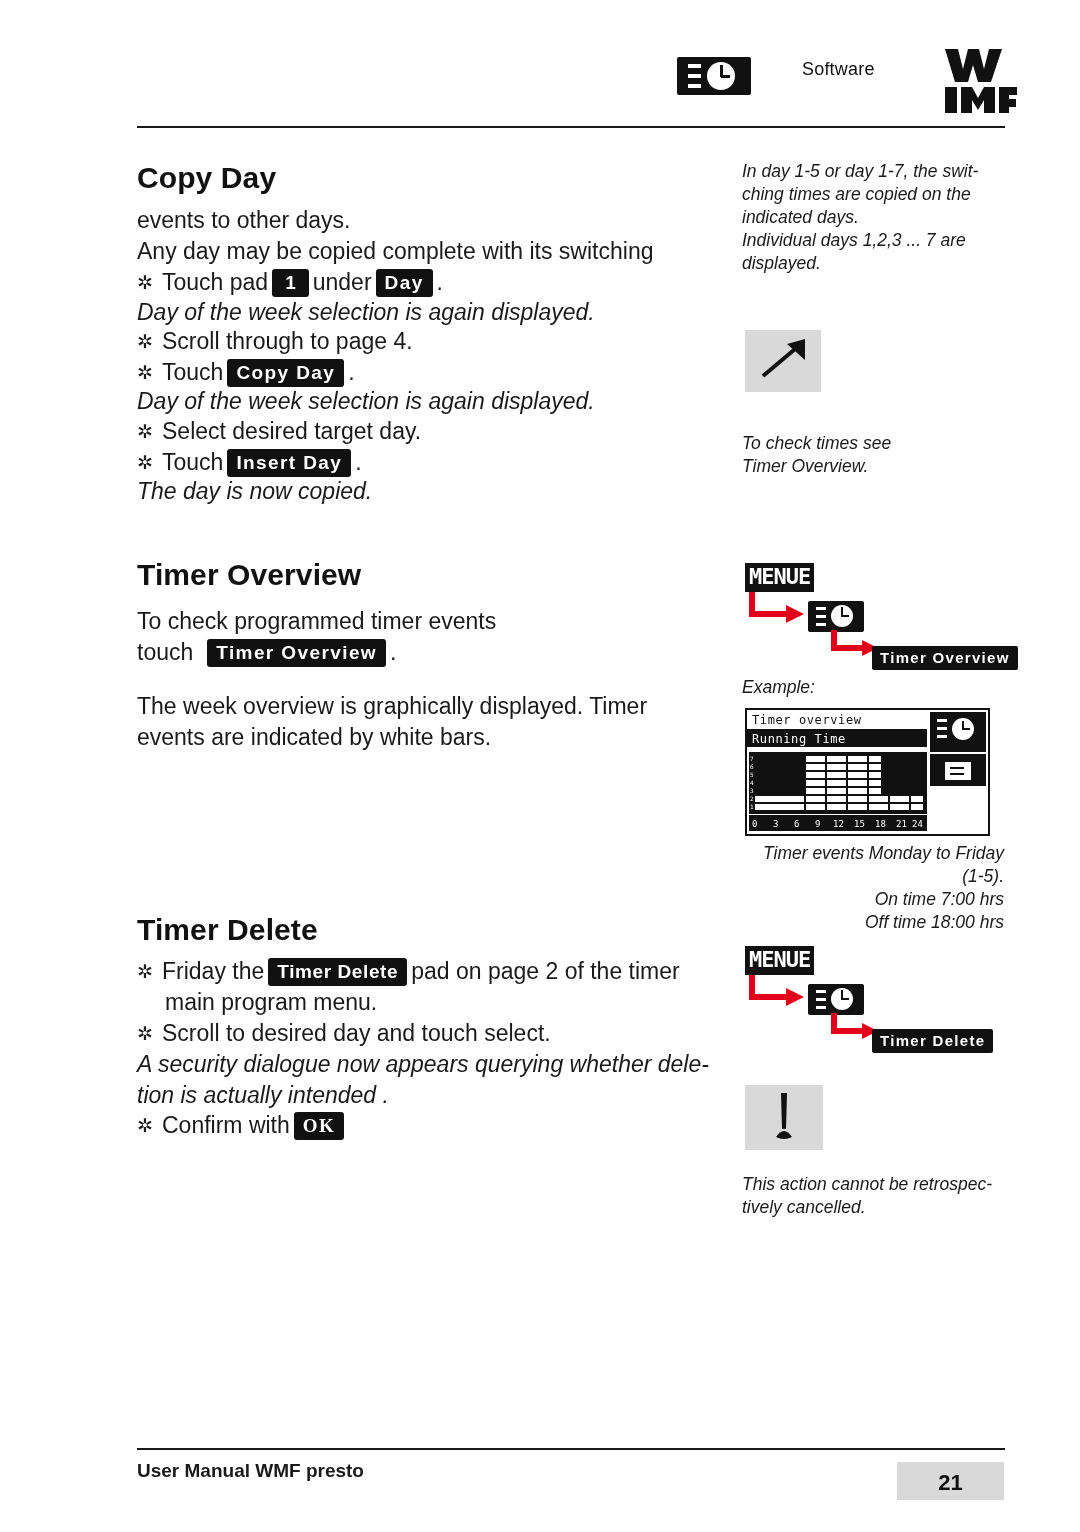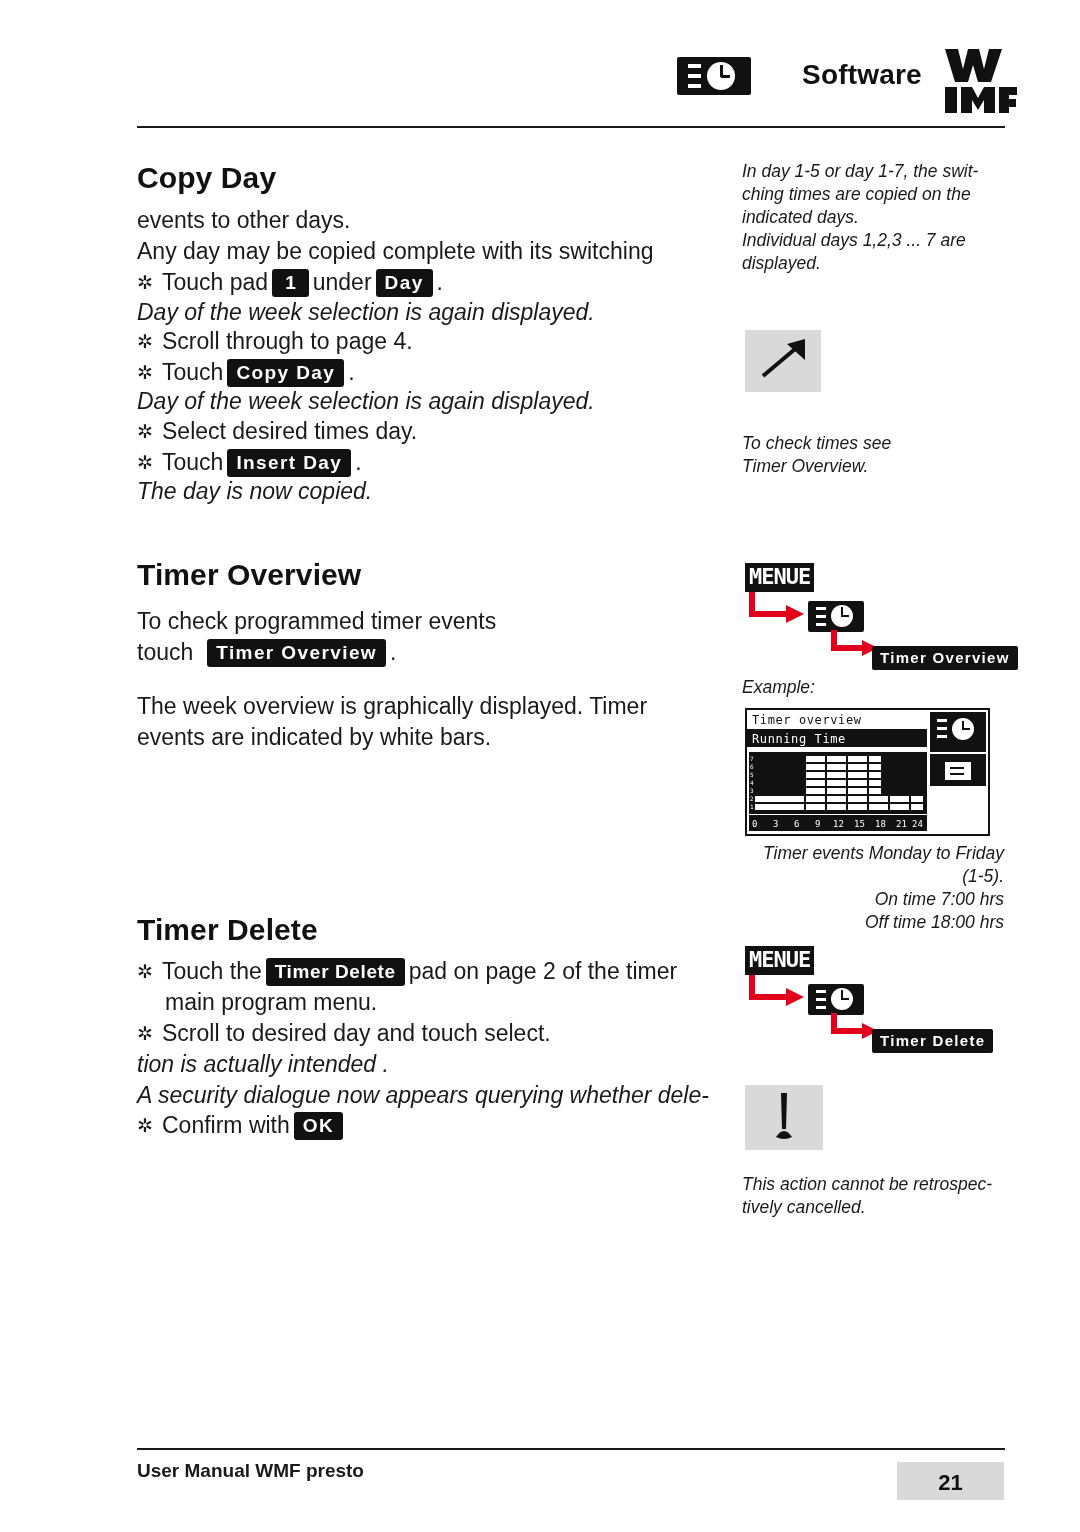--- a/index.html
+++ b/index.html
@@ -80,22 +80,22 @@
     left: 14px;
     top: 13px;
     width: 9px;
     height: 3px;
     background: #111;
   }
   .header-title {
     position: absolute;
     left: 665px;
     top: 14px;
-    font-size: 28px;
-    font-weight: bold;
+    font-size: 18px;
+    font-weight: normal;
     letter-spacing: 0.2px;
     color: #111;
   }
   .wmf-logo {
     position: absolute;
     left: 806px;
     top: 0px;
     width: 76px;
     height: 72px;
   }
@@ -375,21 +375,21 @@
     <span class="aster">✲</span>
     <span>Touch</span>
     <span class="pad">Copy Day</span>
     <span>.</span>
   </div>
 
   <div class="body-text italic" style="left:137px; top:386px; width:560px;">Day of the week selection is again displayed.</div>
 
   <div class="bullet-row" style="left:137px; top:416px;">
     <span class="aster">✲</span>
-    <span>Select desired times day.</span>
+    <span>Select desired target day.</span>
   </div>
 
   <div class="bullet-row" style="left:137px; top:447px;">
     <span class="aster">✲</span>
     <span>Touch</span>
     <span class="pad">Insert Day</span>
     <span>.</span>
   </div>
 
   <div class="body-text italic" style="left:137px; top:476px; width:560px;">The day is now copied.</div>
@@ -535,40 +535,40 @@
     <div>Timer events Monday to Friday</div>
     <div>(1-5).</div>
     <div>On time 7:00 hrs</div>
     <div>Off time 18:00 hrs</div>
   </div>
 
   <h1 class="sec" id="h-timer-del">Timer Delete</h1>
 
   <div class="bullet-row" style="left:137px; top:956px;">
     <span class="aster">✲</span>
-    <span>Touch the</span>
+    <span>Friday the</span>
     <span class="pad tight">Timer Delete</span>
     <span>pad on page 2 of the timer</span>
   </div>
   <div class="body-text" style="left:165px; top:987px; width:560px;">main program menu.</div>
 
   <div class="bullet-row" style="left:137px; top:1018px;">
     <span class="aster">✲</span>
     <span>Scroll to desired day and touch select.</span>
   </div>
 
   <div class="body-text italic" style="left:137px; top:1049px; width:600px;">
+    <div>A security dialogue now appears querying whether dele-</div>
     <div>tion is actually intended .</div>
-    <div>A security dialogue now appears querying whether dele-</div>
   </div>
 
   <div class="bullet-row" style="left:137px; top:1110px;">
     <span class="aster">✲</span>
     <span>Confirm with</span>
-    <span class="pad" style="">OK</span>
+    <span class="pad" style="font-family:Liberation Serif, serif;">OK</span>
   </div>
 
 
   <div class="menue" style="left:745px; top:946px;">MENUE</div>
   <div class="red-arrow" style="left:748px; top:975px;">
     <svg width="60" height="34" viewBox="0 0 60 34">
       <path d="M4 0 L4 22 L40 22" stroke="#e2001a" stroke-width="6" fill="none"></path>
       <polygon points="38,13 56,22 38,31" fill="#e2001a"></polygon>
     </svg>
   </div>

